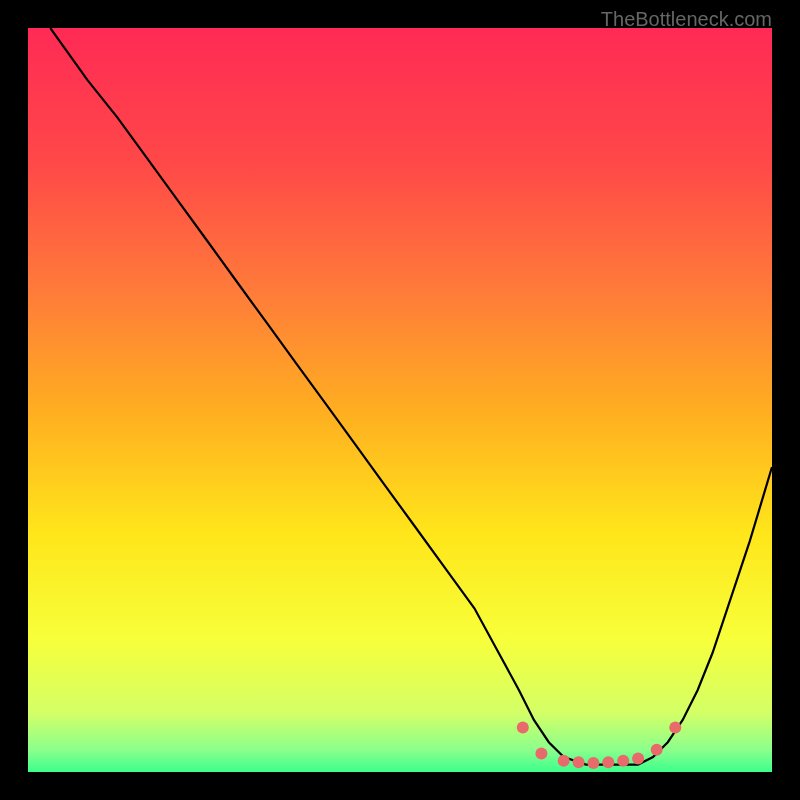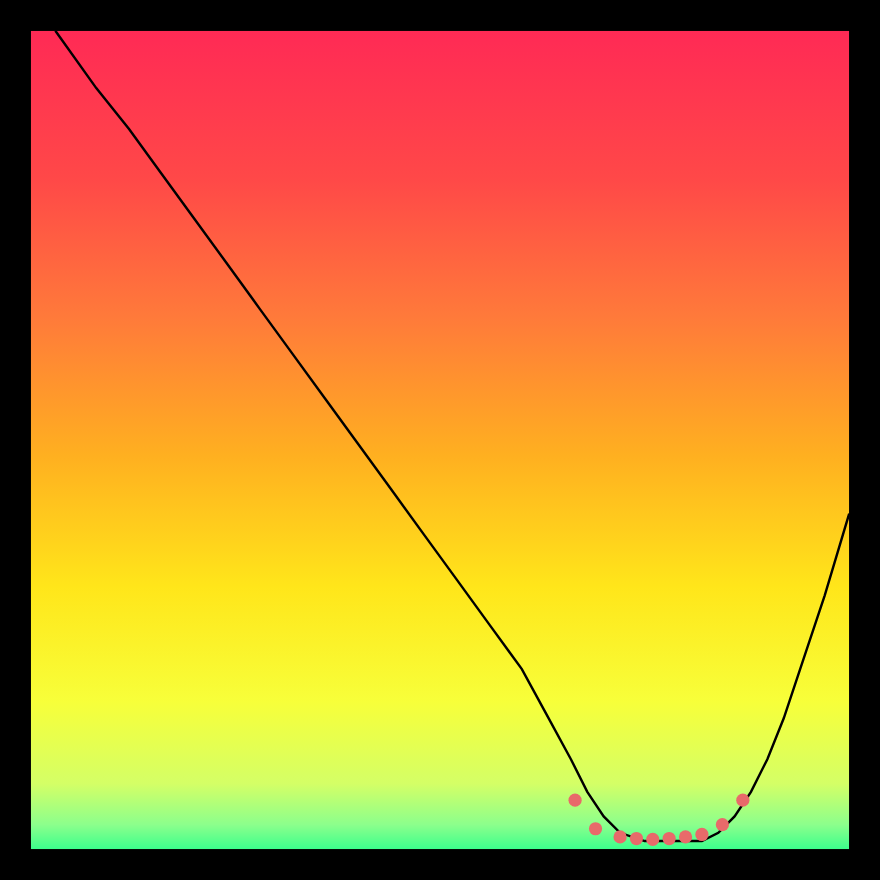--- a/index.html
+++ b/index.html
@@ -34,20 +34,21 @@
     z-index: 10;
   }
   svg {
     display: block;
   }
 </style>
 </head>
 <body>
 
 <div class="chart-container">
+  <div class="watermark">TheBottleneck.com</div>
   <div class="plot-area">
     <svg id="chart-svg" width="744" height="744" viewBox="0 0 744 744">
       <defs>
         <linearGradient id="bg-grad" x1="0" y1="0" x2="0" y2="1">
             <stop offset="0%" stop-color="#ff2a55"></stop>
             <stop offset="18%" stop-color="#ff4848"></stop>
             <stop offset="35%" stop-color="#ff7a3a"></stop>
             <stop offset="52%" stop-color="#ffb020"></stop>
             <stop offset="68%" stop-color="#ffe61a"></stop>
             <stop offset="82%" stop-color="#f7ff3a"></stop>

